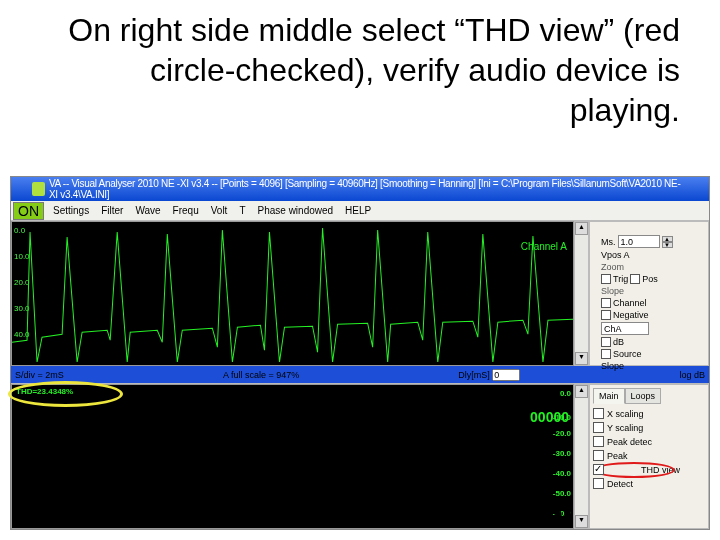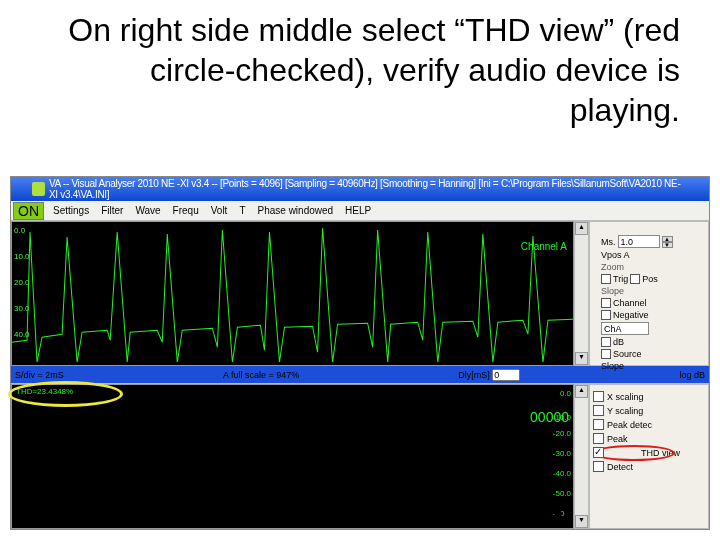--- a/index.html
+++ b/index.html
@@ -18,21 +18,21 @@
 .waveform path { stroke: #25f025; stroke-width: 1; fill: none; }
 .right-controls { width: 120px; background: #f1efe7; border: 1px solid #bbb; padding: 11px; font-size: 9px; }
 .right-controls .row { margin: 2px 0; display: flex; align-items: center; gap: 2px; }
 .right-controls input[type=text] { width: 42px; height: 13px; font-size: 9px; padding: 0 2px; border: 1px solid #888; }
 .right-controls .spin { display: inline-flex; flex-direction: column; }
 .right-controls .spin span { width: 11px; height: 6px; background: #ddd; border: 1px solid #888; font-size: 6px; line-height: 4px; text-align: center; }
 .right-controls .cb { width: 10px; height: 10px; border: 1px solid #555; display: inline-block; background: #fff; }
 .right-controls .group-label { color: #555; }
 .status-row { height: 18px; background: #1d4ed8; display: flex; font-size: 9px; align-items: center; padding: 0 4px; justify-content: space-between; border-bottom: 1px solid #bbb; }
 .lower-area { display: flex; height: 145px; }
-.spectrum-panel { flex: 1; background: #000; position: relative; border: 1px solid #999; }
+.spectrum-panel { flex: 1; background: #000; position: relative; border: 1px solid #999; font-weight: bold; }
 .spectrum-panel .yellow-circle { position: absolute; top: -4px; left: -4px; width: 115px; height: 26px; border: 3px solid #ece63d; border-radius: 50%; z-index: 5; }
 .spectrum-panel .tlabel { position: absolute; top: 2px; left: 4px; color: #22f022; font-size: 8px; z-index: 4; }
 .spectrum-panel .xlabel2 { position: absolute; top: 14px; right: 4px; color: #22f022; font-size: 14px; margin-top: 10px; }
 .right-controls2 { width: 120px; background: #f1efe7; border: 1px solid #bbb; padding: 3px; font-size: 9px; }
 .right-controls2 .tab-row { display: flex; margin-bottom: 4px; }
 .right-controls2 .tab { padding: 2px 5px; border: 1px solid #aaa; background: #e4e4e0; font-size: 9px; }
 .right-controls2 .tab.active { background: #f5f5f0; border-bottom: 1px solid #f5f5f0; }
 .right-controls2 .cb-row { display: flex; align-items: center; gap: 3px; margin: 3px 0; }
 .right-controls2 .cb { width: 11px; height: 11px; border: 1px solid #555; display: inline-block; background: #fff; position: relative; }
 .right-controls2 .cb.checked::after { content: "✓"; position: absolute; top: -2px; left: 0; font-size: 10px; }
@@ -153,20 +153,24 @@
       <span class="yr" style="top:124px">-60.0</span>
       <svg class="spectrum" viewBox="0 0 560 140" preserveAspectRatio="none" style="position:absolute;inset:0">
         <path d="M0,75 L20,72 L40,55 L60,68 L80,50 L100,60 L120,40 L140,55 L160,38 L180,48 L200,42 L220,50 L240,55 L260,60 L280,58 L290,70 L295,45 L300,85 L305,50 L310,95 L315,55 L320,100 L325,58 L330,105 L335,60 L340,108 L345,62 L350,112 L355,65 L360,115 L365,68 L370,118 L375,70 L380,120 L385,72 L390,122 L395,74 L400,124 L405,76 L410,126 L415,78 L420,128 L425,80 L430,128 L435,82 L440,130 L445,85 L450,130 L455,88 L460,132 L465,90 L470,132 L475,92 L480,134 L485,95 L490,134 L495,98 L500,135 L505,100 L510,136 L515,102 L520,136 L525,105 L530,138 L535,108 L540,138 L545,110 L550,138 L555,112 L560,140"></path>
       </svg>
     </div>
     <div class="scroll-track">
       <div class="btn">▲</div>
       <div class="btn">▼</div>
     </div>
     <div class="right-controls2 pos-rel">
+      <div class="tab-row">
+        <div class="tab active">Main</div>
+        <div class="tab">Loops</div>
+      </div>
       <div class="cb-row">
           <span class="cb"></span>
           <span>X scaling</span>
         </div>
       <div class="cb-row">
           <span class="cb"></span>
           <span>Y scaling</span>
         </div>
       <div class="cb-row">
           <span class="cb"></span>

